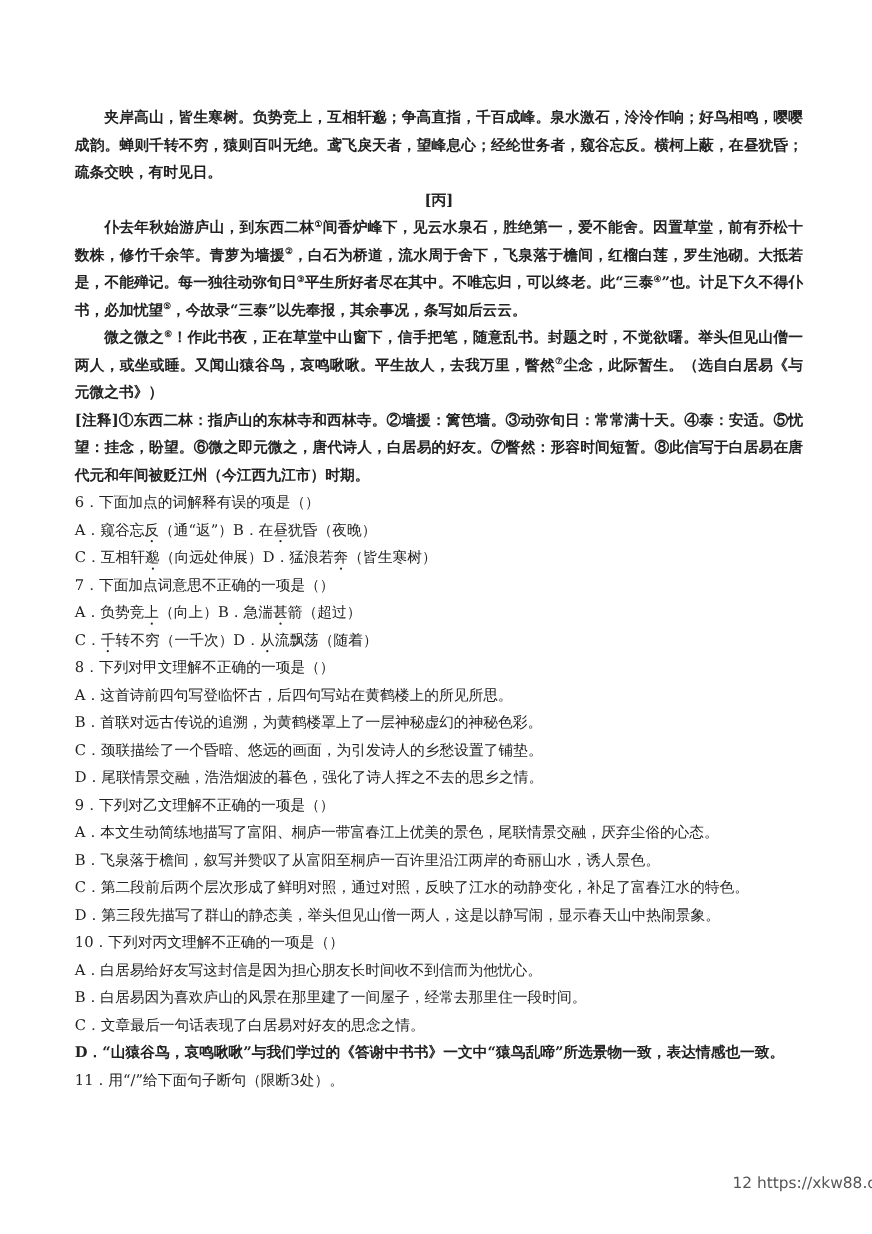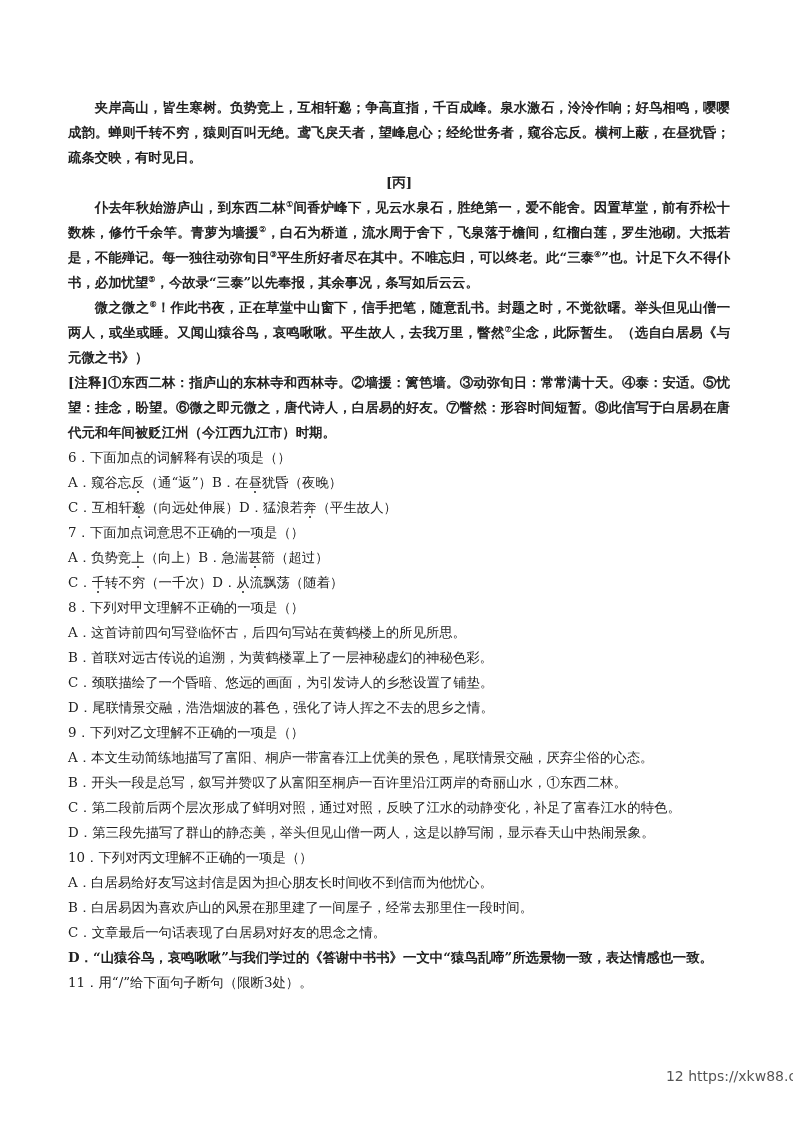--- a/index.html
+++ b/index.html
@@ -38,35 +38,35 @@
   <p class="p center">[丙]</p>
 
   <p class="p indent"><span>仆去年秋始游庐山，到东西二林</span><sup>①</sup><span>间香炉峰下，见云水泉石，胜绝第一，爱不能舍。因置草堂，前有乔松十数株，修竹千余竿。青萝为墙援</span><sup>②</sup><span>，白石为桥道，流水周于舍下，飞泉落于檐间，红榴白莲，罗生池砌。大抵若是，不能殚记。每一独往动弥旬日</span><sup>③</sup><span>平生所好者尽在其中。不唯忘归，可以终老。此“三泰</span><sup>④</sup><span>”也。计足下久不得仆书，必加忧望</span><sup>⑤</sup><span>，今故录“三泰”以先奉报，其余事况，条写如后云云。</span></p>
 
   <p class="p indent"><span>微之微之</span><sup>⑥</sup><span>！作此书夜，正在草堂中山窗下，信手把笔，随意乱书。封题之时，不觉欲曙。举头但见山僧一两人，或坐或睡。又闻山猿谷鸟，哀鸣啾啾。平生故人，去我万里，瞥然</span><sup>⑦</sup><span>尘念，此际暂生。（选自白居易《与元微之书》）</span></p>
 
   <p class="p">[注释]①东西二林：指庐山的东林寺和西林寺。②墙援：篱笆墙。③动弥旬日：常常满十天。④泰：安适。⑤忧望：挂念，盼望。⑥微之即元微之，唐代诗人，白居易的好友。⑦瞥然：形容时间短暂。⑧此信写于白居易在唐代元和年间被贬江州（今江西九江市）时期。</p>
 
   <p class="line">6．下面加点的词解释有误的项是（）</p>
   <p class="line"><span>A．窥谷忘</span><span class="dot">反</span><span>（通“返”）B．在</span><span class="dot">昼</span><span>犹昏（夜晚）</span></p>
-  <p class="line"><span>C．互相轩</span><span class="dot">邈</span><span>（向远处伸展）D．猛浪若</span><span class="dot">奔</span><span>（平生故人）</span></p>
+  <p class="line"><span>C．互相轩</span><span class="dot">邈</span><span>（向远处伸展）D．猛浪若</span><span class="dot">奔</span><span>（皆生寒树）</span></p>
 
   <p class="line">7．下面加点词意思不正确的一项是（）</p>
   <p class="line"><span>A．负势竞</span><span class="dot">上</span><span>（向上）B．急湍</span><span class="dot">甚</span><span>箭（超过）</span></p>
   <p class="line"><span>C．</span><span class="dot">千</span><span>转不穷（一千次）D．</span><span class="dot">从</span><span>流飘荡（随着）</span></p>
 
   <p class="line">8．下列对甲文理解不正确的一项是（）</p>
   <p class="line">A．这首诗前四句写登临怀古，后四句写站在黄鹤楼上的所见所思。</p>
   <p class="line">B．首联对远古传说的追溯，为黄鹤楼罩上了一层神秘虚幻的神秘色彩。</p>
   <p class="line">C．颈联描绘了一个昏暗、悠远的画面，为引发诗人的乡愁设置了铺垫。</p>
   <p class="line">D．尾联情景交融，浩浩烟波的暮色，强化了诗人挥之不去的思乡之情。</p>
 
   <p class="line">9．下列对乙文理解不正确的一项是（）</p>
   <p class="line">A．本文生动简练地描写了富阳、桐庐一带富春江上优美的景色，尾联情景交融，厌弃尘俗的心态。</p>
-  <p class="line">B．开头一段是总写，叙写并赞叹了从富阳至桐庐一百许里沿江两岸的奇丽山水，①东西二林。</p>
+  <p class="line">B．飞泉落于檐间，叙写并赞叹了从富阳至桐庐一百许里沿江两岸的奇丽山水，诱人景色。</p>
   <p class="line">C．第二段前后两个层次形成了鲜明对照，通过对照，反映了江水的动静变化，补足了富春江水的特色。</p>
   <p class="line">D．第三段先描写了群山的静态美，举头但见山僧一两人，这是以静写闹，显示春天山中热闹景象。</p>
 
   <p class="line">10．下列对丙文理解不正确的一项是（）</p>
   <p class="line">A．白居易给好友写这封信是因为担心朋友长时间收不到信而为他忧心。</p>
   <p class="line">B．白居易因为喜欢庐山的风景在那里建了一间屋子，经常去那里住一段时间。</p>
   <p class="line">C．文章最后一句话表现了白居易对好友的思念之情。</p>
   <p class="p">D．“山猿谷鸟，哀鸣啾啾”与我们学过的《答谢中书书》一文中“猿鸟乱啼”所选景物一致，表达情感也一致。</p>
 
   <p class="line">11．用“/”给下面句子断句（限断3处）。</p>

